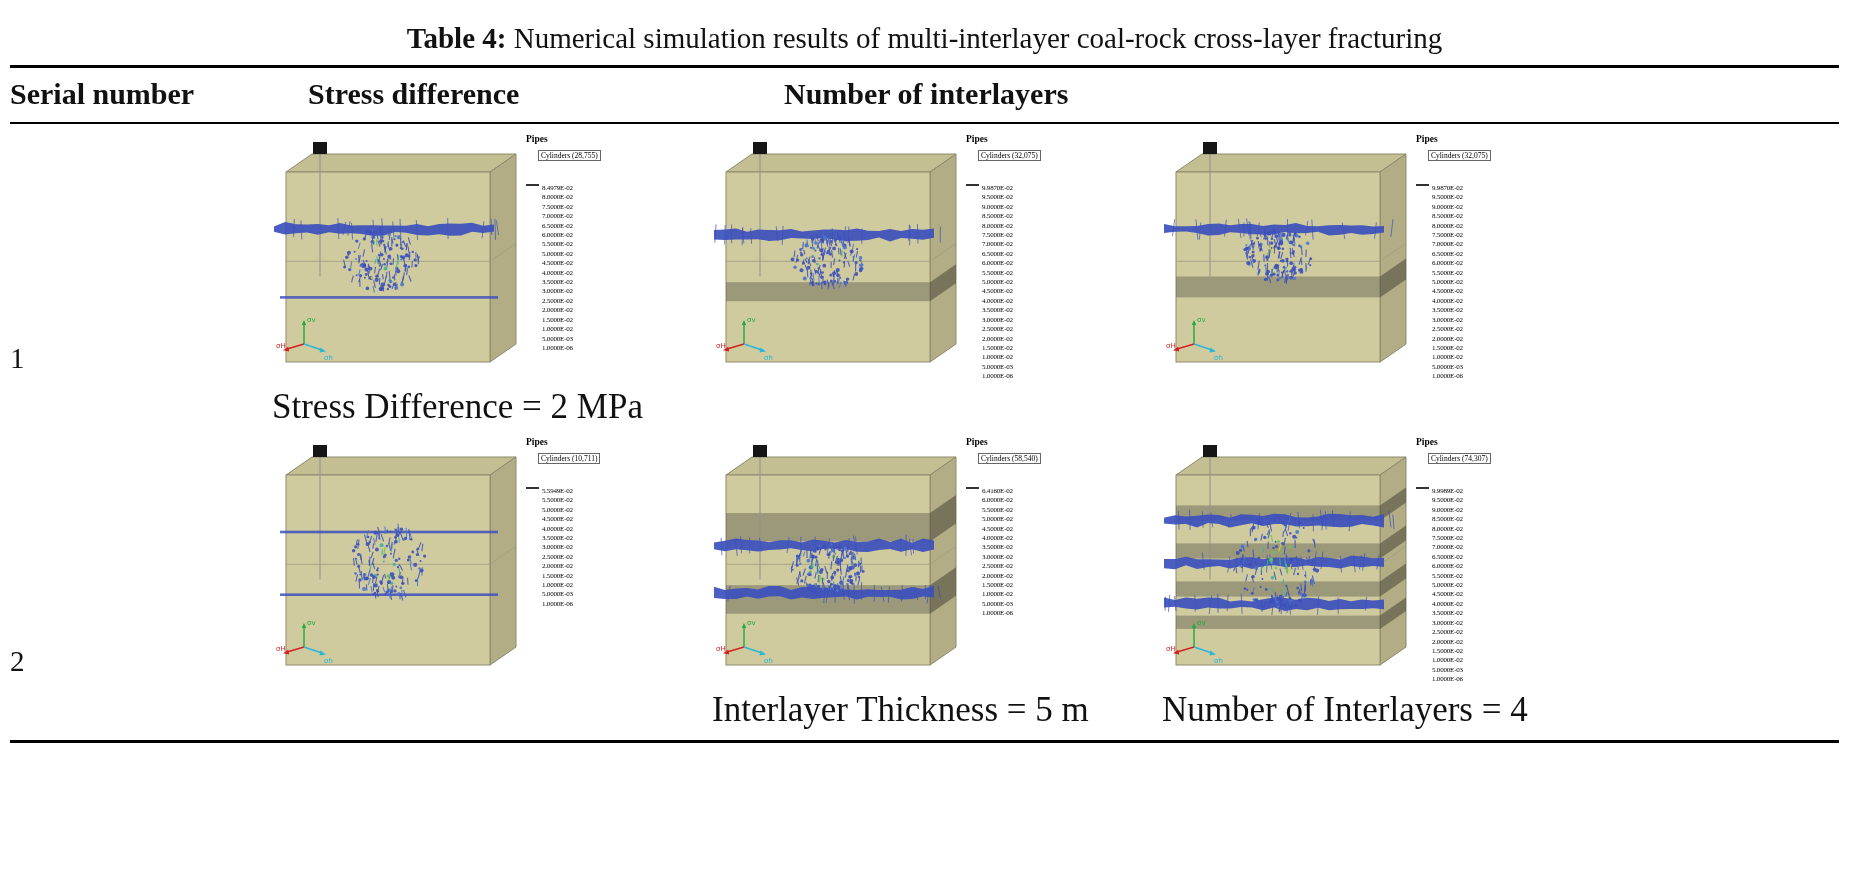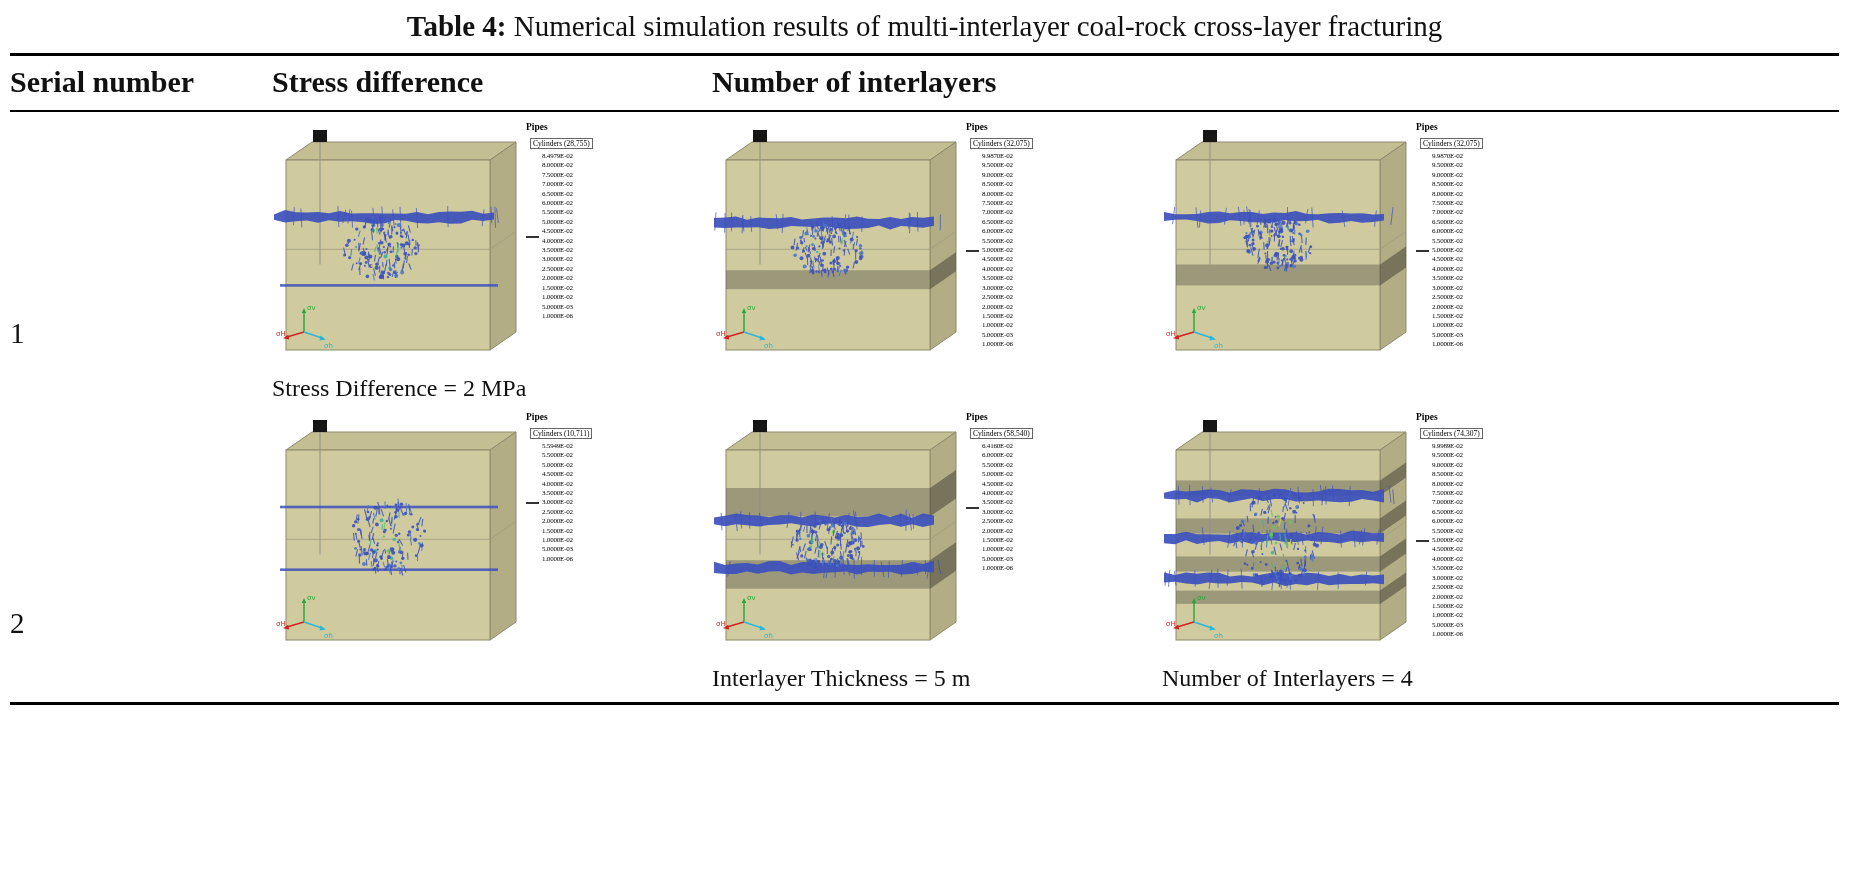--- a/index.html
+++ b/index.html
@@ -1,36 +1,36 @@
 <!DOCTYPE html>
 <html><head>
 <meta charset="utf-8">
 <style>
   html,body{margin:0;padding:0;background:#fff;}
-  .page{width:1849px;height:873px;box-sizing:border-box;padding:4px 10px;background:#fff;
+  .page{width:1849px;height:873px;box-sizing:border-box;padding:16px 10px;background:#fff;
         font-family:"Liberation Serif",serif;color:#111;overflow:hidden;}
   .table-title{text-align:center;font-size:29px;padding:6px 0 10px;}
   .table-title .bold{font-weight:bold;}
   .grid-head{display:grid;grid-template-columns:262px 440px 450px 1fr;
              border-top:3px solid #000;border-bottom:2px solid #000;
-             font-weight:bold;font-size:30px;padding:9px 0 11px;}
+             font-weight:bold;font-size:30px;padding:9px 0 11px;gap:36px;}
   .grid-row{display:grid;grid-template-columns:262px 440px 450px 1fr;padding-top:8px;}
   .serial{font-size:29px;align-self:end;padding-bottom:52px;}
   .cell{display:flex;flex-direction:column;}
   .figure{display:flex;align-items:flex-start;height:247px;}
   .fig-svg{width:252px;height:245px;flex:0 0 252px;}
   .legend{margin-left:2px;font-family:Liberation Serif, serif;color:#000;padding-top:2px;}
   .legend-title{font-size:9.5px;font-weight:bold;}
-  .legend-sub{font-size:7.5px;border:1px solid #666;padding:0 2px;margin:2px 4px 3px;display:inline-block;white-space:nowrap;}
-  .legend-scale{display:flex;gap:3px;align-items:center;}
+  .legend-sub{font-size:7.5px;border:1px solid #666;padding:0 2px;margin:2px 12px 3px;display:inline-block;white-space:nowrap;}
+  .legend-scale{display:flex;gap:3px;align-items:flex-start;margin-top:20px;}
   .legend-bar{width:11px;border:1px solid #333;
     background:linear-gradient(to bottom,#d81919 0%,#e96a1a 8%,#eec51b 18%,#a6d321 28%,
       #4cc94c 38%,#2accab 50%,#299fd6 63%,#2a64c8 78%,#2340b5 90%,#1b2d90 100%);}
   .legend-tick{font-size:7px;line-height:9.4px;white-space:nowrap;letter-spacing:-0.2px;}
-  .caption{font-size:24px;padding-top:8px;}
+  .caption{font-size:35px;padding-top:8px;}
   .bottom-rule{border-top:3px solid #000;margin-top:10px;}
 </style>
 </head>
 <body>
 
 <div class="page">
 
   <div class="table-title">
     <span class="bold">Table 4:</span><span> Numerical simulation results of multi-interlayer coal-rock cross-layer fracturing</span>
   </div>

